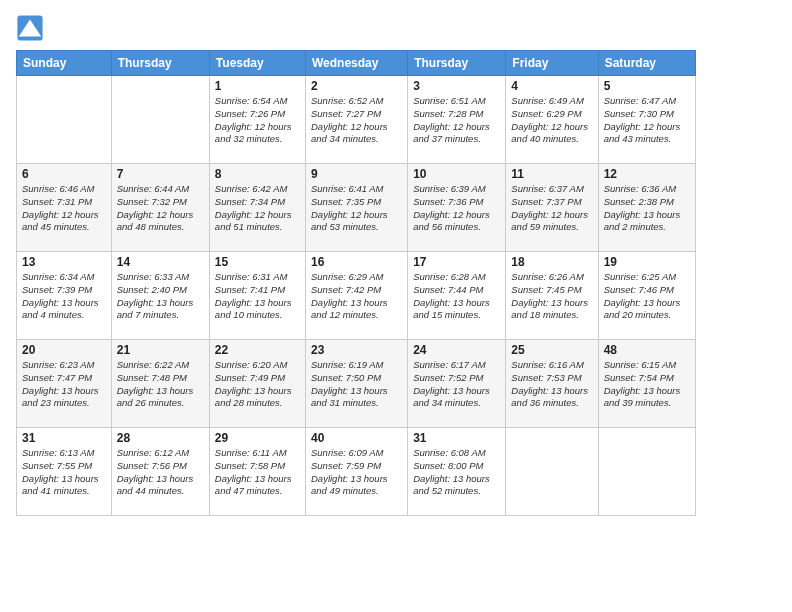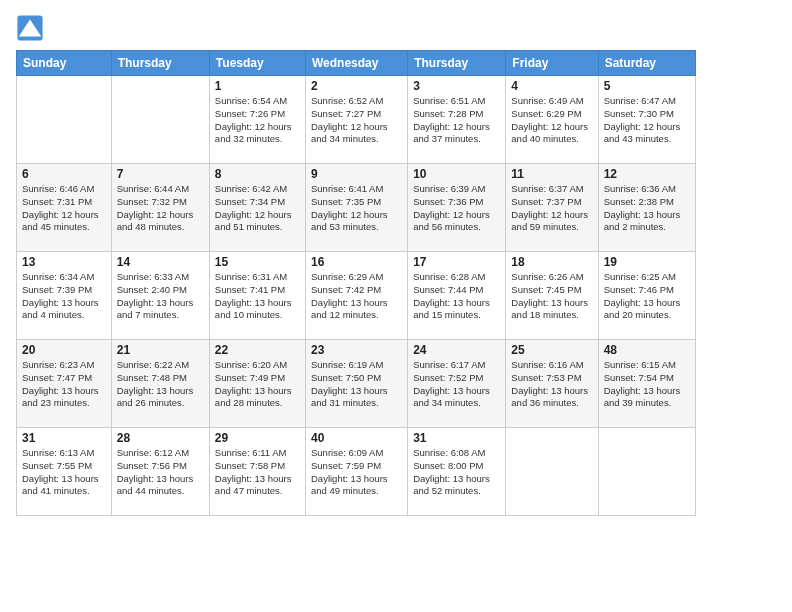--- a/index.html
+++ b/index.html
@@ -80,20 +80,21 @@
     .cell-day {
       font-size: 12px;
       font-weight: bold;
       color: #222;
       margin-bottom: 2px;
     }
     .cell-info {
       font-size: 9.5px;
       color: #333;
       line-height: 1.35;
+      font-style: italic;
     }
     .empty-cell {
       background: #fff;
     }
     tr:nth-child(even) td {
       background-color: #f5f5f5;
     }
     tr:nth-child(odd) td {
       background-color: #fff;
     }

